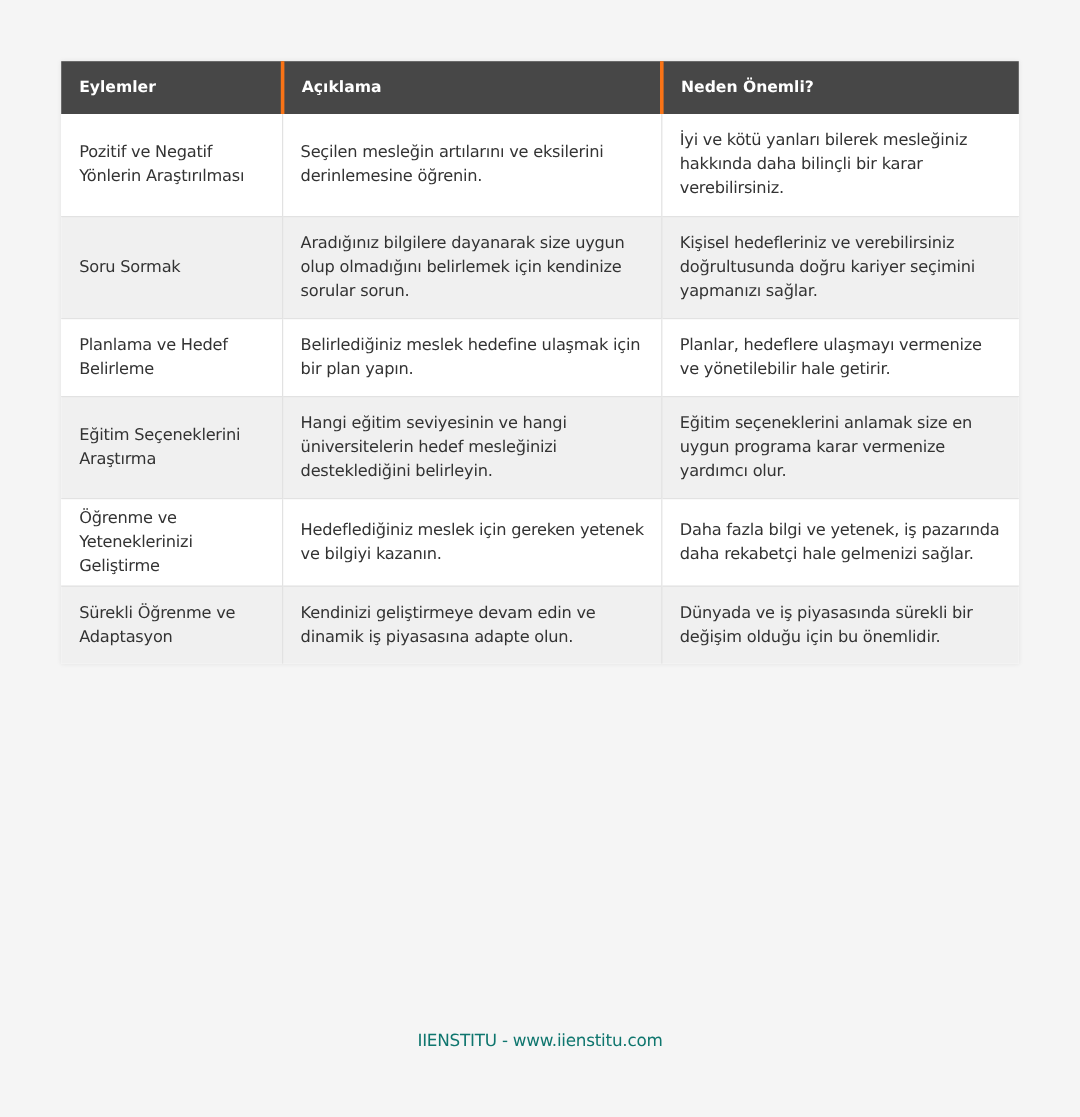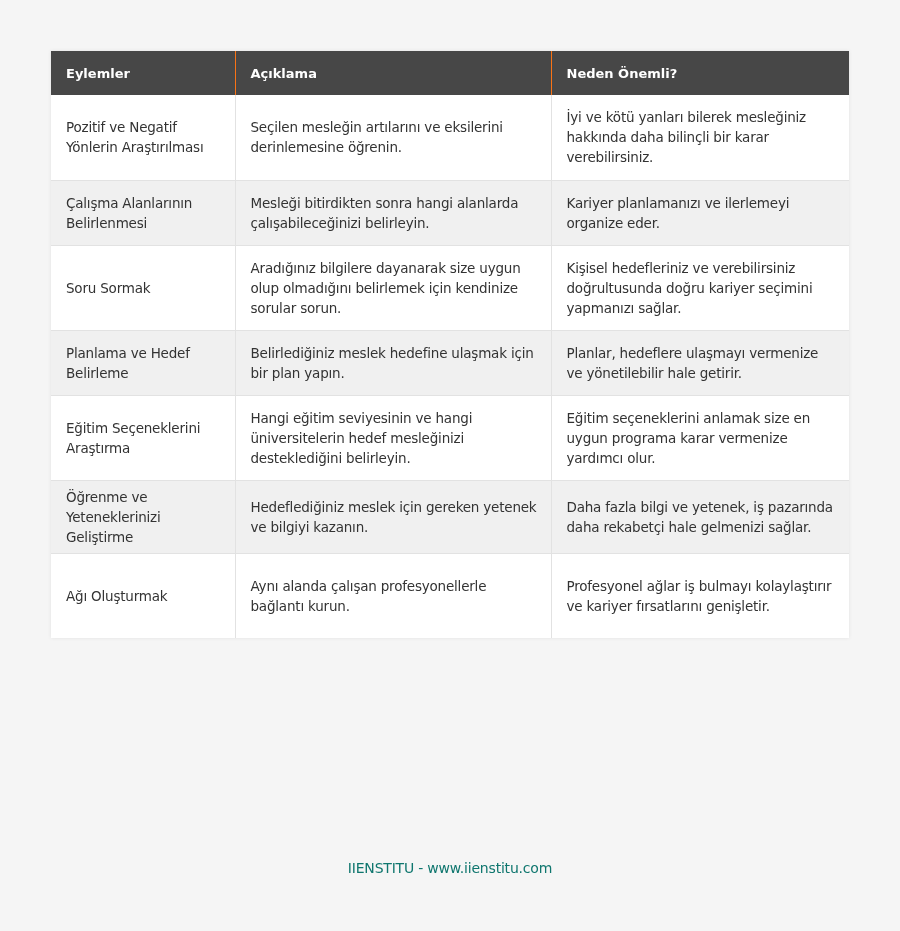--- a/index.html
+++ b/index.html
@@ -44,21 +44,21 @@
     col.c3 { width: 298px; }
     thead th {
       background: #474747;
       color: #ffffff;
       font-size: 13px;
       font-weight: bold;
       text-align: left;
       height: 44px;
       padding: 0 15px;
       box-sizing: border-box;
-      border-right: 1px solid #f97316;
+      border-right: 3px solid #f97316;
     }
     thead th:last-child { border-right: none; }
     tbody td {
       font-size: 13.5px;
       line-height: 20px;
       color: #333333;
       padding: 0 14px 0 15px;
       vertical-align: middle;
       border-right: 1px solid #e2e2e2;
       border-top: 1px solid #e2e2e2;
@@ -96,47 +96,42 @@
         <th>Açıklama</th>
         <th>Neden Önemli?</th>
       </tr>
     </thead>
     <tbody>
       <tr style="height:85px">
         <td>Pozitif ve Negatif Yönlerin Araştırılması</td>
         <td>Seçilen mesleğin artılarını ve eksilerini derinlemesine öğrenin.</td>
         <td>İyi ve kötü yanları bilerek mesleğiniz hakkında daha bilinçli bir karar verebilirsiniz.</td>
       </tr>
-      <tr style="height:65px">
-        <td>Çalışma Alanlarının Belirlenmesi</td>
-        <td>Mesleği bitirdikten sonra hangi alanlarda çalışabileceğinizi belirleyin.</td>
-        <td>Kariyer planlamanızı ve ilerlemeyi organize eder.</td>
-      </tr>
       <tr style="height:85px">
         <td>Soru Sormak</td>
         <td>Aradığınız bilgilere dayanarak size uygun olup olmadığını belirlemek için kendinize sorular sorun.</td>
         <td>Kişisel hedefleriniz ve verebilirsiniz doğrultusunda doğru kariyer seçimini yapmanızı sağlar.</td>
       </tr>
       <tr style="height:65px">
         <td>Planlama ve Hedef Belirleme</td>
         <td>Belirlediğiniz meslek hedefine ulaşmak için bir plan yapın.</td>
         <td>Planlar, hedeflere ulaşmayı vermenize ve yönetilebilir hale getirir.</td>
       </tr>
       <tr style="height:85px">
         <td>Eğitim Seçeneklerini Araştırma</td>
         <td>Hangi eğitim seviyesinin ve hangi üniversitelerin hedef mesleğinizi desteklediğini belirleyin.</td>
         <td>Eğitim seçeneklerini anlamak size en uygun programa karar vermenize yardımcı olur.</td>
       </tr>
       <tr style="height:73px">
         <td>Öğrenme ve Yeteneklerinizi Geliştirme</td>
         <td>Hedeflediğiniz meslek için gereken yetenek ve bilgiyi kazanın.</td>
         <td>Daha fazla bilgi ve yetenek, iş pazarında daha rekabetçi hale gelmenizi sağlar.</td>
       </tr>
-      <tr style="height:85px">
-        <td>Ağı Oluşturmak</td>
-        <td>Aynı alanda çalışan profesyonellerle bağlantı kurun.</td>
-        <td>Profesyonel ağlar iş bulmayı kolaylaştırır ve kariyer fırsatlarını genişletir.</td>
+      <tr style="height:65px">
+        <td>Sürekli Öğrenme ve Adaptasyon</td>
+        <td>Kendinizi geliştirmeye devam edin ve dinamik iş piyasasına adapte olun.</td>
+        <td>Dünyada ve iş piyasasında sürekli bir değişim olduğu için bu önemlidir.</td>
       </tr>
     </tbody>
   </table>
 </div>
 
 <div class="footer">IIENSTITU - www.iienstitu.com</div>
 
 </body></html>

